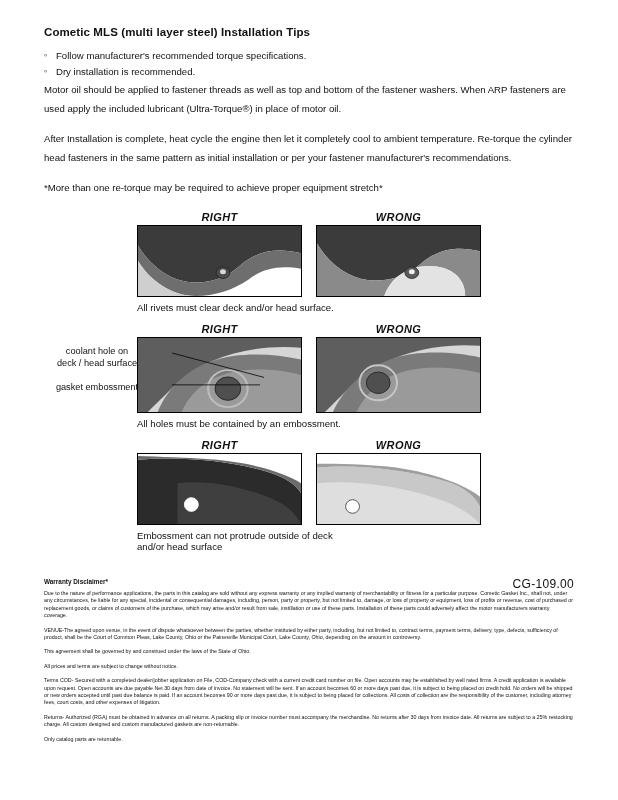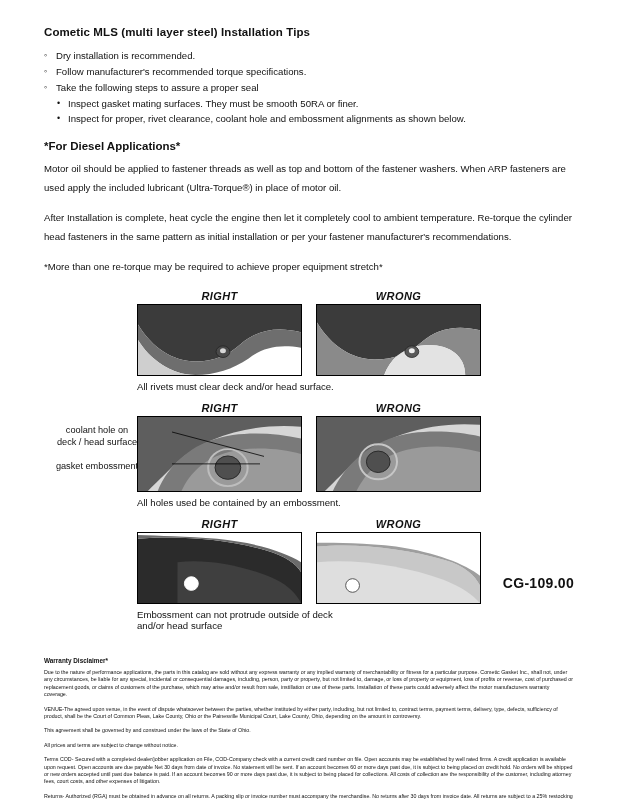--- a/index.html
+++ b/index.html
@@ -160,45 +160,37 @@
   .warranty p {
     font-size: 5.3px;
     line-height: 7.4px;
     margin: 0 0 7px 0;
     text-align: left;
   }
   .doc-num {
     position: absolute;
     right: 44px;
     bottom: 16px;
-    font-size: 14px;
-    font-weight: bold;
+    font-size: 12px;
+    font-weight: normal;
     letter-spacing: 0.3px;
   }
 </style>
 </head>
 <body>
 
 <div class="page">
 
   <h1 class="title">Cometic MLS (multi layer steel) Installation Tips</h1>
 
   <ul class="bullets">
+    <li>Follow manufacturer's recommended torque specifications.</li>
     <li>Dry installation is recommended.</li>
-    <li>Follow manufacturer's recommended torque specifications.</li>
-    <li>
-      <span>Take the following steps to assure a proper seal</span>
-      <ul class="sub">
-        <li>Inspect gasket mating surfaces.  They must be smooth 50RA or finer.</li>
-        <li>Inspect for proper, rivet clearance, coolant hole and embossment alignments as shown below.</li>
-      </ul>
-    </li>
   </ul>
 
-  <h2 class="subtitle">*For Diesel Applications*</h2>
   <p class="body">Motor oil should be applied to fastener threads as well as top and bottom of the fastener washers. When ARP fasteners are used apply the included lubricant (Ultra-Torque®) in place of motor oil.</p>
   <p class="body">After Installation is complete, heat cycle the engine then let it completely cool to ambient temperature. Re-torque the cylinder head fasteners in the same pattern as initial installation or per your fastener manufacturer's recommendations.</p>
   <p class="body last">*More than one re-torque may be required to achieve proper equipment stretch*</p>
 
   <div class="figures">
 
     <div class="fig-row">
       <div class="fig-col">
         <div class="fig-label">RIGHT</div>
         <div class="fig-box">
@@ -266,21 +258,21 @@
         <div class="callout-text" style="left:-20px; top:22px; width:146px;">coolant hole on
 deck / head surface</div>
         <div class="callout-text" style="left:-20px; top:58px; width:146px;">gasket embossment</div>
         <svg style="position:absolute; left:0; top:0; width:100%; height:100%;" viewBox="0 0 530 96" preserveAspectRatio="none">
           <line x1="128" y1="32" x2="220" y2="58" stroke="#000" stroke-width="0.8"></line>
           <line x1="128" y1="66" x2="216" y2="66" stroke="#000" stroke-width="0.8"></line>
         </svg>
       </div>
     </div>
     <div class="cap-wrap">
-      <p class="caption">All holes used be contained by an embossment.</p>
+      <p class="caption">All holes must be contained by an embossment.</p>
     </div>
 
     <div class="fig-row" style="margin-top:10px;">
       <div class="fig-col">
         <div class="fig-label">RIGHT</div>
         <div class="fig-box">
           <svg viewBox="0 0 165 72" preserveAspectRatio="none">
             <rect x="0" y="0" width="165" height="72" fill="#ffffff"></rect>
             <path d="M0,6 C40,2 90,6 130,18 C150,24 160,32 165,40 L165,72 L0,72 Z" fill="#2b2b2b"></path>
             <path d="M0,6 C40,2 90,6 130,18 C150,24 160,32 165,40 L165,30 C150,20 120,10 80,6 C50,3 20,3 0,2 Z" fill="#6b6b6b"></path>

